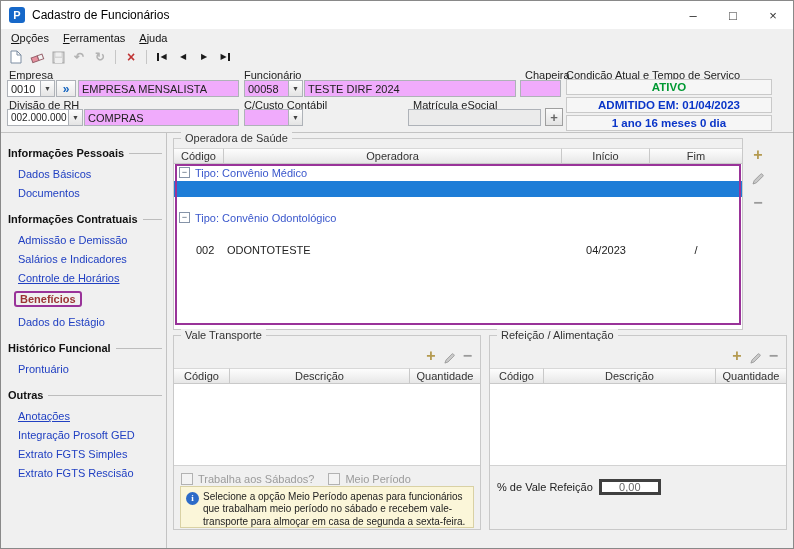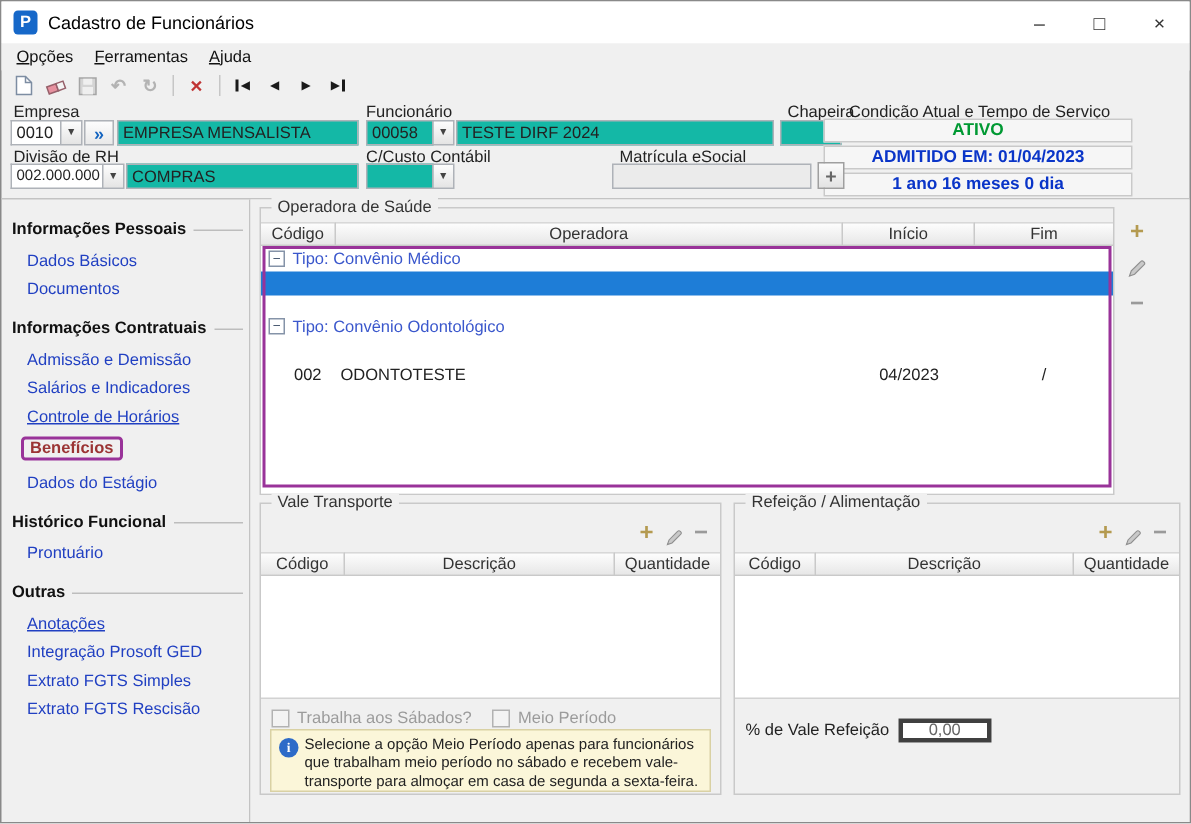--- a/index.html
+++ b/index.html
@@ -21,29 +21,29 @@
   .tb{width:18px;height:18px;display:flex;align-items:center;justify-content:center;}
   .tb-sep{width:1px;height:14px;background:#c6c6c6;margin:0 3px;}
   .glyph-gray{color:#b3b3b3;font-size:12px;font-weight:bold;}
   .del-x{color:#c03434;font-weight:bold;font-size:14px;}
   .nav{display:flex;align-items:center;gap:1px;color:#1a1a1a;}
   .nav .tri{font-size:8px;line-height:1;}
   .nav .bar{width:2px;height:8px;background:#1a1a1a;}
 
   .formbar{flex:0 0 66px;position:relative;border-bottom:1px solid #c3c3c3;}
   .lbl{position:absolute;color:#222;white-space:nowrap;}
-  .box{position:absolute;height:17px;border:1px solid #aeb2b8;background:#14b8a6;display:flex;align-items:center;padding:0 3px;white-space:nowrap;overflow:hidden;}
+  .box{position:absolute;height:17px;border:1px solid #aeb2b8;background:#f0abfc;display:flex;align-items:center;padding:0 3px;white-space:nowrap;overflow:hidden;}
   .box.gray{background:#ebebeb;}
   .arrowbtn{position:absolute;height:17px;width:15px;border:1px solid #aeb2b8;background:linear-gradient(#fdfdfd,#e4e4e4);display:flex;align-items:center;justify-content:center;font-size:7px;color:#444;}
   .combo{position:absolute;height:17px;display:flex;}
   .combo .val{border:1px solid #aeb2b8;border-right:none;background:#fff;display:flex;align-items:center;padding:0 3px;white-space:nowrap;}
   .combo .arr{width:15px;border:1px solid #aeb2b8;background:linear-gradient(#fdfdfd,#e4e4e4);display:flex;align-items:center;justify-content:center;font-size:7px;color:#444;}
   .lookup-btn{position:absolute;width:20px;height:17px;border:1px solid #aeb2b8;background:linear-gradient(#fdfdfd,#e9e9e9);display:flex;align-items:center;justify-content:center;color:#1565c0;font-weight:bold;font-size:12px;}
   .plus-btn{position:absolute;width:18px;height:18px;border:1px solid #9f9f9f;background:linear-gradient(#fbfbfb,#e3e3e3);display:flex;align-items:center;justify-content:center;color:#666;font-size:13px;font-weight:bold;}
-  .badge{position:absolute;left:548px;width:206px;height:16px;border:1px solid #c9c9c9;background:#f6f6f6;display:flex;align-items:center;justify-content:center;font-weight:bold;font-size:11.5px;}
+  .badge{position:absolute;left:565px;width:206px;height:16px;border:1px solid #c9c9c9;background:#f6f6f6;display:flex;align-items:center;justify-content:center;font-weight:bold;font-size:11.5px;}
   .badge.green{color:#009933;}
   .badge.blue{color:#0a35c8;}
 
   .bodyrow{flex:1;display:flex;min-height:0;}
   .sidebar{flex:0 0 166px;border-right:1px solid #c3c3c3;padding-top:2px;overflow:hidden;}
   .sb-section{margin-top:14px;}
   .sb-section:first-child{margin-top:12px;}
   .sb-header{display:flex;align-items:center;margin:0 4px 9px 7px;font-weight:bold;color:#111;gap:5px;white-space:nowrap;}
   .sb-header::after{content:"";flex:1;height:1px;background:#bdbdbd;min-width:4px;}
   .sb-item{margin:7px 0 5px 17px;color:#2140c2;cursor:pointer;white-space:nowrap;}

